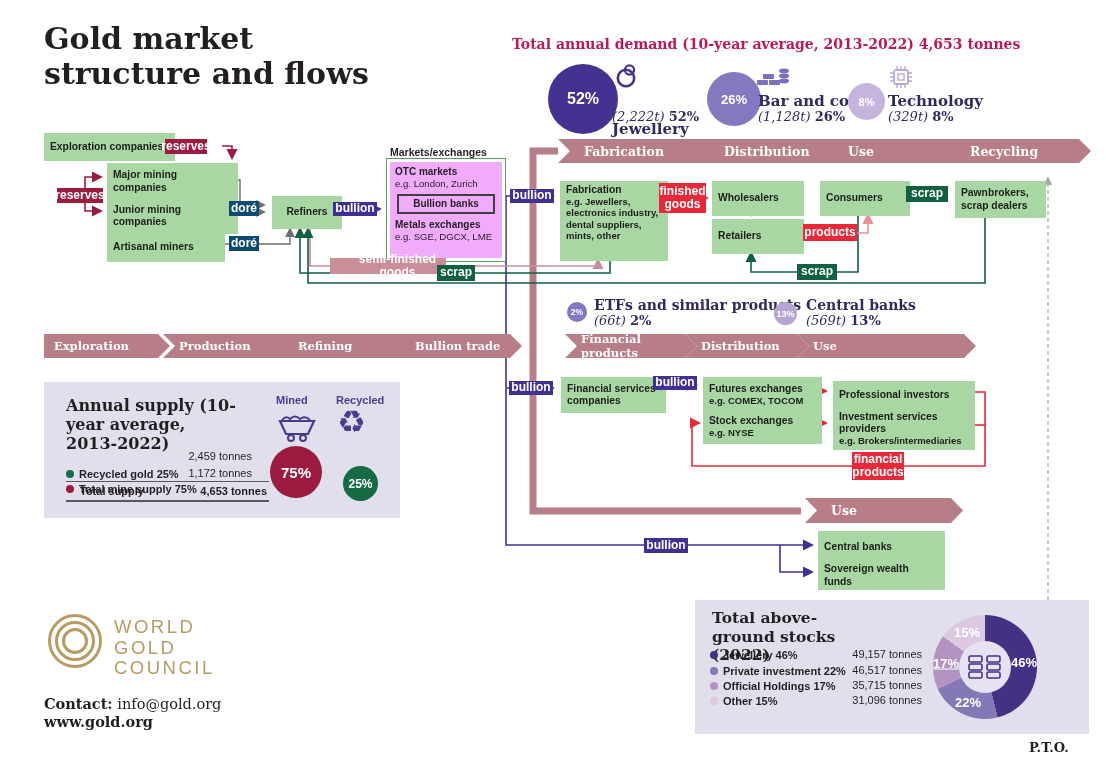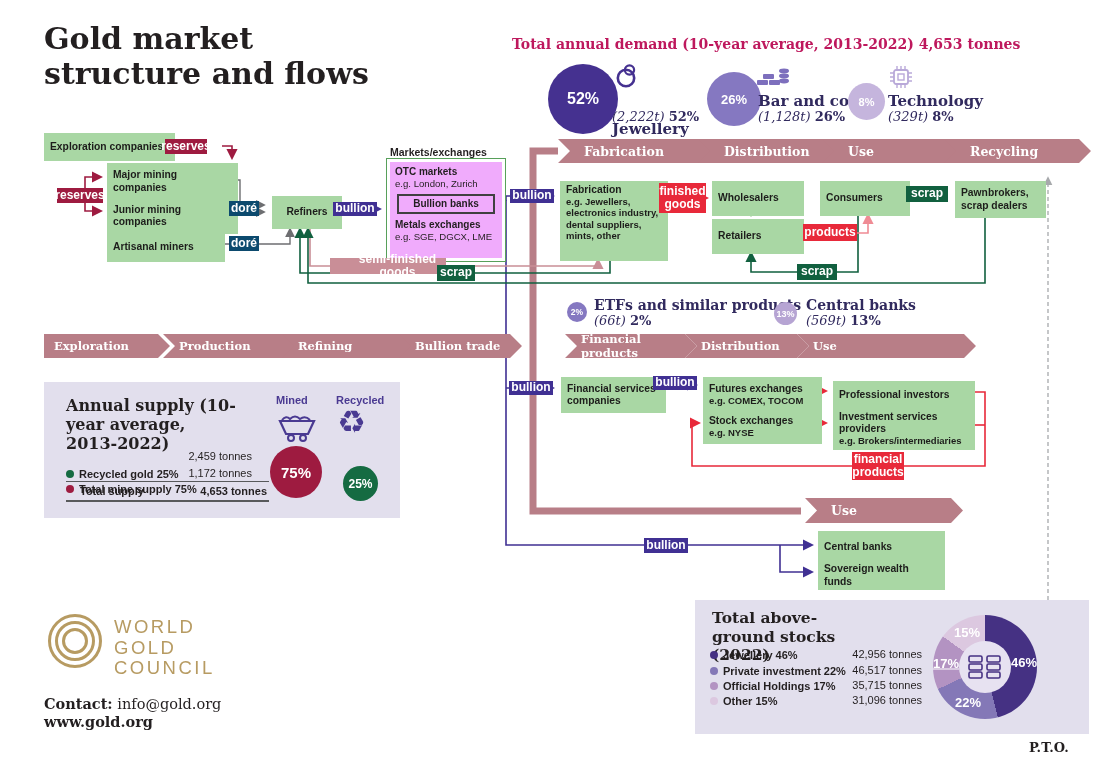--- a/index.html
+++ b/index.html
@@ -275,21 +275,21 @@
   <div class="chip red" style="left:852px;top:452px;width:52px;height:28px;">financial products</div>
 
   <div class="chev" style="left:805px;top:498px;width:132px;height:25px;">Use</div>
   <div class="chip purple" style="left:644px;top:538px;width:44px;height:15px;">bullion</div>
   <div class="gbox" style="left:818px;top:531px;width:115px;height:26px;">Central banks</div>
   <div class="gbox" style="left:818px;top:561px;width:115px;height:23px;">Sovereign wealth funds</div>
 
   <div class="panel" style="left:695px;top:600px;width:394px;height:134px;"></div>
   <div class="ptitle" style="left:712px;top:609px;width:160px;font-size:15.5px;">Total above-ground stocks (2022)</div>
   <div class="lrow" style="left:710px;top:648px;"><span class="dot" style="background-color: rgb(69, 49, 131);"></span><span class="lab">Jewellery 46%</span></div>
-  <div class="lval" style="left:822px;top:648px;width:100px;">42,956 tonnes</div>
+  <div class="lval" style="left:822px;top:648px;width:100px;">49,157 tonnes</div>
   <div class="lrow" style="left:710px;top:664px;"><span class="dot" style="background-color: rgb(132, 120, 183);"></span><span class="lab">Private investment 22%</span></div>
   <div class="lval" style="left:822px;top:664px;width:100px;">46,517 tonnes</div>
   <div class="lrow" style="left:710px;top:679px;"><span class="dot" style="background-color: rgb(179, 147, 194);"></span><span class="lab">Official Holdings 17%</span></div>
   <div class="lval" style="left:822px;top:679px;width:100px;">35,715 tonnes</div>
   <div class="lrow" style="left:710px;top:694px;"><span class="dot" style="background-color: rgb(220, 200, 224);"></span><span class="lab">Other 15%</span></div>
   <div class="lval" style="left:822px;top:694px;width:100px;">31,096 tonnes</div>
 
   <div class="donut" id="stocks-donut" style="left: 933px; top: 615px; width: 104px; height: 104px; background: conic-gradient(rgb(69, 49, 131) 0deg, rgb(69, 49, 131) 165.6deg, rgb(132, 120, 183) 165.6deg, rgb(132, 120, 183) 244.8deg, rgb(179, 147, 194) 244.8deg, rgb(179, 147, 194) 306deg, rgb(220, 200, 224) 306deg, rgb(220, 200, 224) 360deg);"></div>
   <div class="donut-hole" style="left:959px;top:641px;width:52px;height:52px;">
     <svg width="36" height="26">

